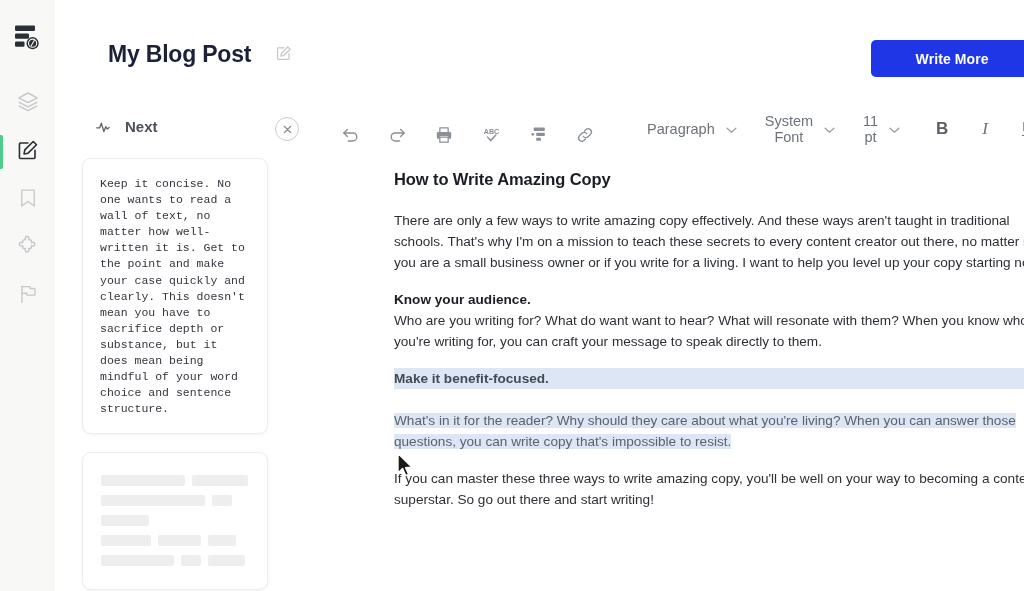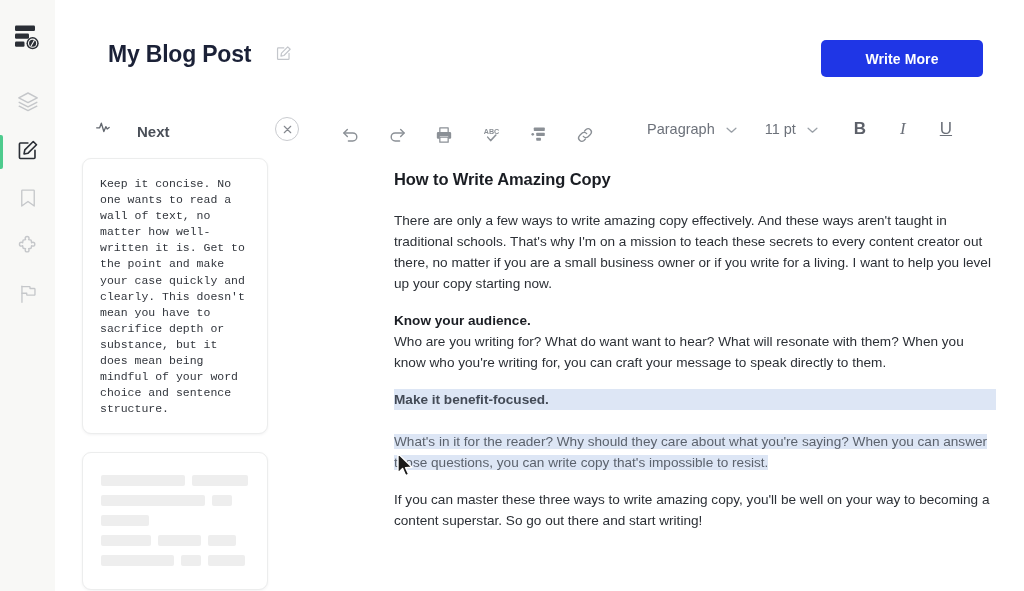--- a/index.html
+++ b/index.html
@@ -116,22 +116,22 @@
   .toolbar {
     position: relative;
     height: 58px;
     display: flex;
     align-items: center;
     padding-left: 40px;
     padding-right: 36px;
   }
   .next-group {
     display: flex;
-    align-items: flex-end;
-    gap: 22px;
+    align-items: flex-start;
+    gap: 10px;
     width: 150px;
     flex: 0 0 150px;
   }
   .next-label {
     font-size: 15px;
     font-weight: bold;
     color: #4a4f58;
   }
   .close-circle {
     width: 22px;
@@ -449,20 +449,28 @@
 
         <div class="tb-select">
           <span>Paragraph</span>
           <span>
             <svg width="11" height="8" viewBox="0 0 12 8" fill="none" stroke="#9aa0a7" stroke-width="1.4" stroke-linecap="round" stroke-linejoin="round">
                 <path d="M1.2 2 L6 6.4 L10.8 2"></path>
               </svg>
           </span>
         </div>
 
+        <div class="tb-select">
+          <span>System Font</span>
+          <span>
+            <svg width="11" height="8" viewBox="0 0 12 8" fill="none" stroke="#9aa0a7" stroke-width="1.4" stroke-linecap="round" stroke-linejoin="round">
+                <path d="M1.2 2 L6 6.4 L10.8 2"></path>
+              </svg>
+          </span>
+        </div>
 
         <div class="tb-select sz">
           <span>11 pt</span>
           <span>
             <svg width="11" height="8" viewBox="0 0 12 8" fill="none" stroke="#9aa0a7" stroke-width="1.4" stroke-linecap="round" stroke-linejoin="round">
                 <path d="M1.2 2 L6 6.4 L10.8 2"></path>
               </svg>
           </span>
         </div>
 
@@ -517,21 +525,21 @@
         <p>There are only a few ways to write amazing copy effectively. And these ways aren't taught in traditional schools. That's why I'm on a mission to teach these secrets to every content creator out there, no matter if you are a small business owner or if you write for a living. I want to help you level up your copy starting now.</p>
 
         <p>
           <span class="lead-in">Know your audience.</span>
           <span>Who are you writing for? What do want want to hear? What will resonate with them? When you know who you're writing for, you can craft your message to speak directly to them.</span>
         </p>
 
         <div class="sel-block">
           <p class="tight">
             <span class="lead-in sel">Make it benefit-focused.</span><br>
-            <span class="sel">What's in it for the reader? Why should they care about what you're saying? When you can answer those questions, you can write copy that's impossible to resist.</span>
+            <span class="sel">What's in it for the reader? Why should they care about what you're living? When you can answer those questions, you can write copy that's impossible to resist.</span>
           </p>
         </div>
 
         <p>If you can master these three ways to write amazing copy, you'll be well on your way to becoming a content superstar. So go out there and start writing!</p>
 
       </div>
 
     </div>
 
   </div>

